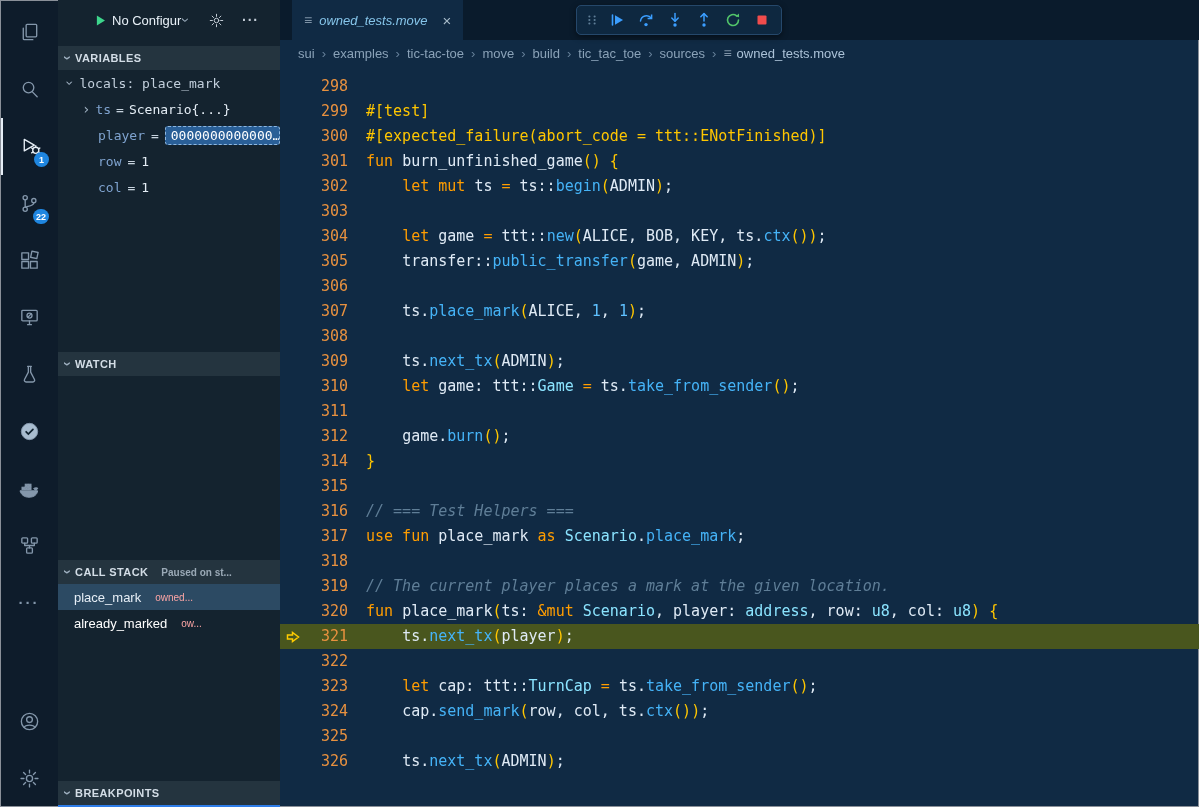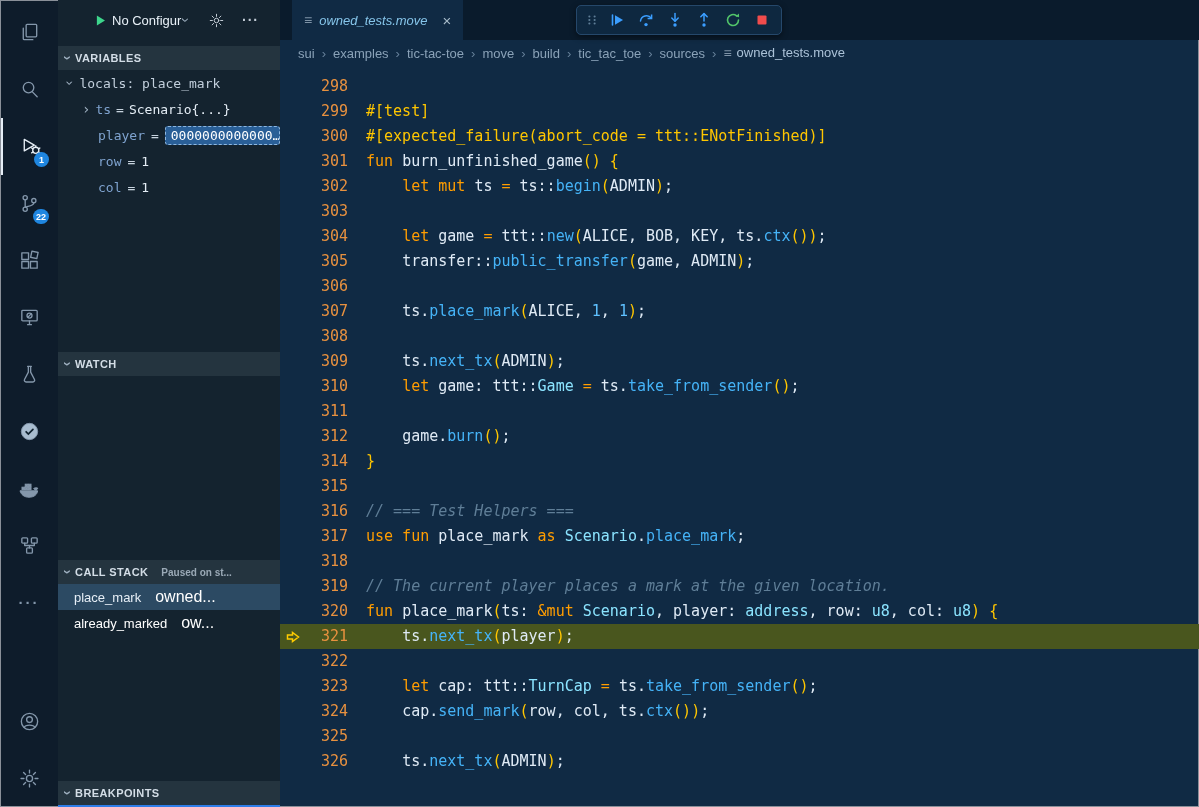--- a/index.html
+++ b/index.html
@@ -47,42 +47,42 @@
   .var-name { color:#7fa3cf; }
   .var-eq { color:#c8d4df; }
   .var-val { color:#e4edf5; }
   .val-box { background:#2a5f97; border:1px dashed #8fb8e0; border-radius:3px; padding:1px 5px; color:#ffffff;
              max-width:118px; overflow:hidden; text-overflow:clip; }
 
   .frames { font-size:13px; }
   .frame { height:26px; display:flex; align-items:center; padding-left:16px; cursor:pointer; white-space:nowrap; }
   .frame.selected { background:#2c4a63; }
   .frame-name { color:#e6eef6; }
-  .frame-file { color:#ffffff; margin-left:14px; font-size:16px; }
+  .frame-file { color:#fca5a5; margin-left:14px; font-size:10px; }
   .frame.dim .frame-name { color:#ffffff; }
 
   
   .editor { flex:1; display:flex; flex-direction:column; background:#102a44; min-width:0; }
   .tabbar { height:40px; flex:none; background:#0a1b2c; display:flex; position:relative; }
   .tab { height:40px; display:flex; align-items:center; gap:7px; padding:0 12px; background:#102a44;
          border-right:1px solid #0a1b2c; cursor:pointer; margin-left:12px; }
   .file-glyph { color:#7e93a7; font-size:14px; }
   .tab-label { color:#86c5ea; font-size:13px; font-style:italic; }
   .tab-close { color:#a8bccb; font-size:15px; margin-left:8px; cursor:pointer; }
 
   .debug-toolbar { position:absolute; left:296px; top:5px; height:30px; display:flex; align-items:center; gap:3px;
                    background:#0e2840; border:1px solid #25486b; border-radius:5px; padding:0 6px;
                    box-shadow:0 2px 6px rgba(0,0,0,.45); }
   .dt-btn { width:26px; height:26px; border:none; background:transparent; display:flex; align-items:center; justify-content:center; cursor:pointer; }
   .grip { width:18px; display:flex; align-items:center; justify-content:center; cursor:grab; }
 
   .breadcrumbs { height:26px; flex:none; display:flex; align-items:center; gap:7px; padding-left:18px;
                  font-size:13px; color:#8aa2b8; white-space:nowrap; overflow:hidden; }
   .bc-sep { color:#66809a; font-size:13px; }
-  .bc-item { cursor:pointer; display:flex; align-items:flex-start; gap:5px; }
+  .bc-item { cursor:pointer; display:flex; align-items:flex-end; gap:5px; }
   .bc-last { color:#abc2d8; }
 
   .code-area { flex:1; padding-top:8px; overflow:hidden; position:relative; }
   .code-line { height:25px; line-height:25px; display:flex; white-space:pre;
                font-family:"DejaVu Sans Mono",monospace; font-size:15px; }
   .code-line.active { background:#49561e; }
   .bp-col { width:26px; flex:none; display:flex; align-items:center; justify-content:center; }
   .line-num { width:42px; flex:none; text-align:right; color:#e8913f; }
   .code-text { margin-left:18px; }
 

